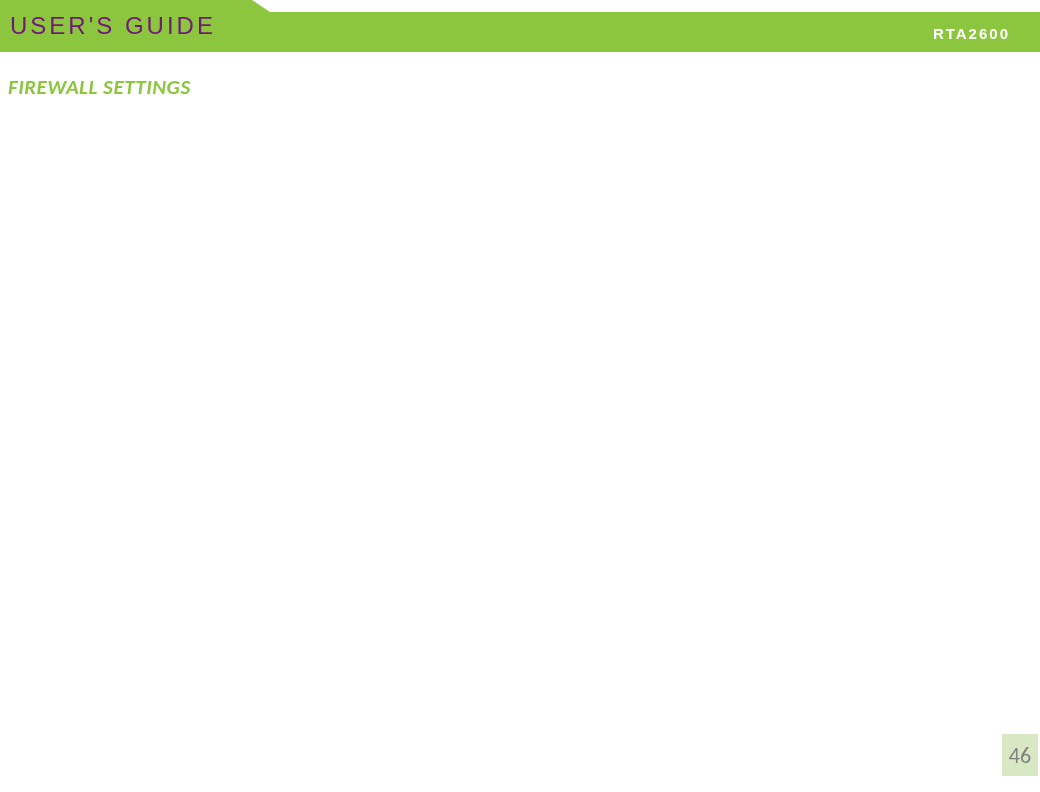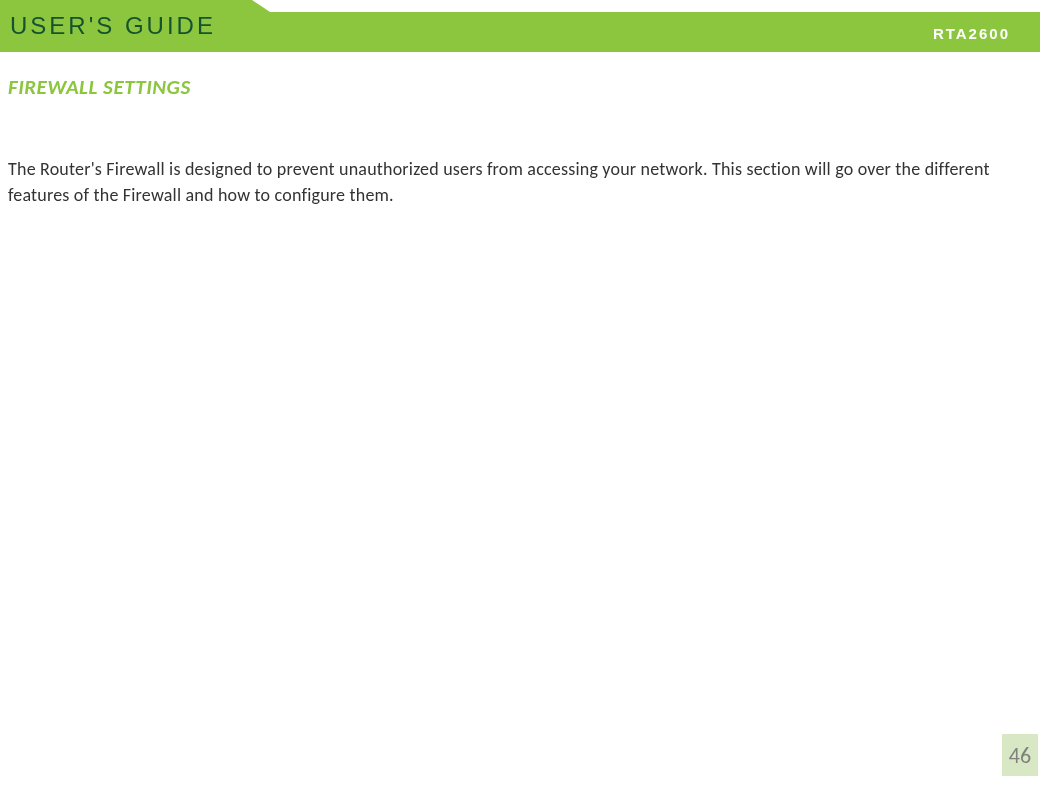--- a/index.html
+++ b/index.html
@@ -38,21 +38,21 @@
     .header-band::after {
       content: "";
       position: absolute;
       top: 0;
       left: 270px;
       right: 0;
       height: 12px;
       background: #ffffff;
     }
     .guide-title {
-      color: #14532d;
+      color: #701a75;
       font-size: 24px;
       letter-spacing: 3px;
       font-weight: 300;
       font-family: Arial, sans-serif;
     }
     .model-code {
       color: #ffffff;
       font-size: 15px;
       font-weight: bold;
       letter-spacing: 2px;
@@ -61,21 +61,21 @@
     }
     .content {
       padding: 22px 8px 0 8px;
     }
     .section-title {
       color: #8cc63f;
       font-size: 21px;
       font-weight: bold;
       font-style: italic;
       letter-spacing: 0.5px;
-      margin-bottom: 56px;
+      margin-bottom: 40px;
     }
     .body-text {
       color: #333333;
       font-size: 18px;
       line-height: 1.45;
       letter-spacing: 0.2px;
     }
     .page-number-box {
       position: absolute;
       bottom: 16px;
@@ -95,18 +95,17 @@
 </head>
 <body>
 
 <div class="header-band">
   <span class="guide-title">USER'S GUIDE</span>
   <span class="model-code">RTA2600</span>
 </div>
 
 <div class="content">
   <h2 class="section-title">FIREWALL SETTINGS</h2>
-  <p class="body-text">The Router's Firewall is designed to prevent unauthorized users from accessing your network. This section will go over the different features of the Firewall and how to configure them.</p>
 </div>
 
 <div class="page-number-box">
   <span class="page-number">46</span>
 </div>
 
 </body></html>

